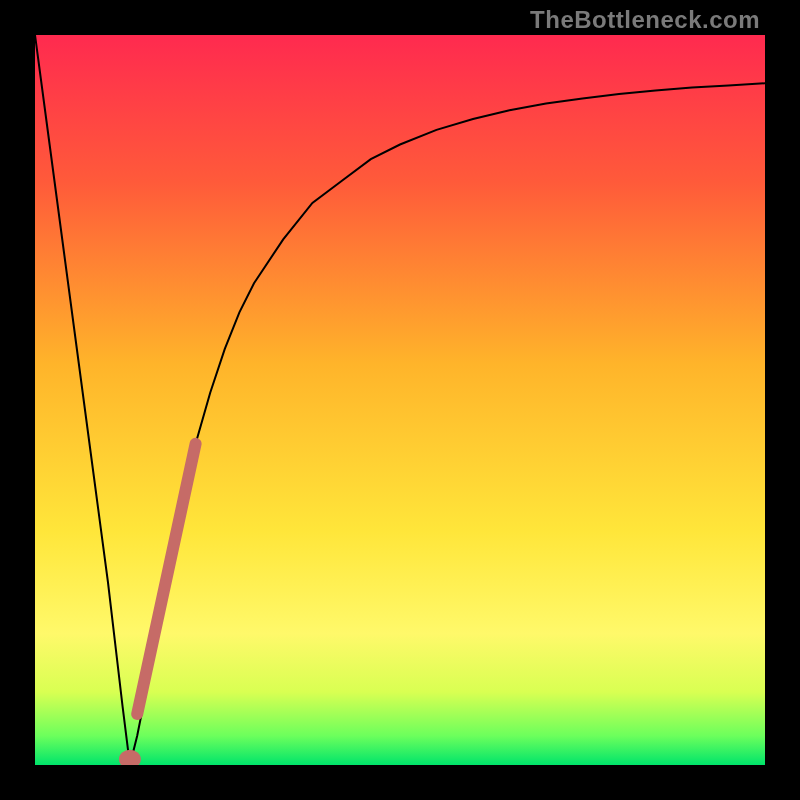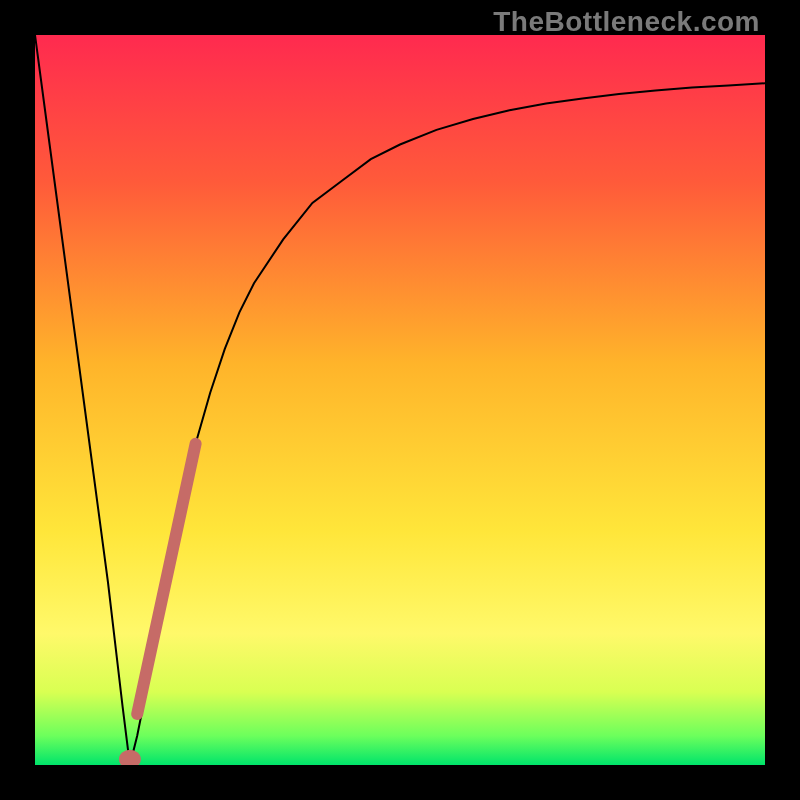--- a/index.html
+++ b/index.html
@@ -24,21 +24,21 @@
     top: 35px;
     width: 730px;
     height: 730px;
     overflow: hidden;
   }
   .watermark {
     position: absolute;
     top: 6px;
     right: 40px;
     font-family: Arial, Helvetica, sans-serif;
-    font-size: 28px;
+    font-size: 24px;
     font-weight: 700;
     color: #7a7a7a;
     letter-spacing: 0.5px;
     user-select: none;
   }
   .series-line {
     fill: none;
     stroke: #000;
     stroke-width: 2;
   }

